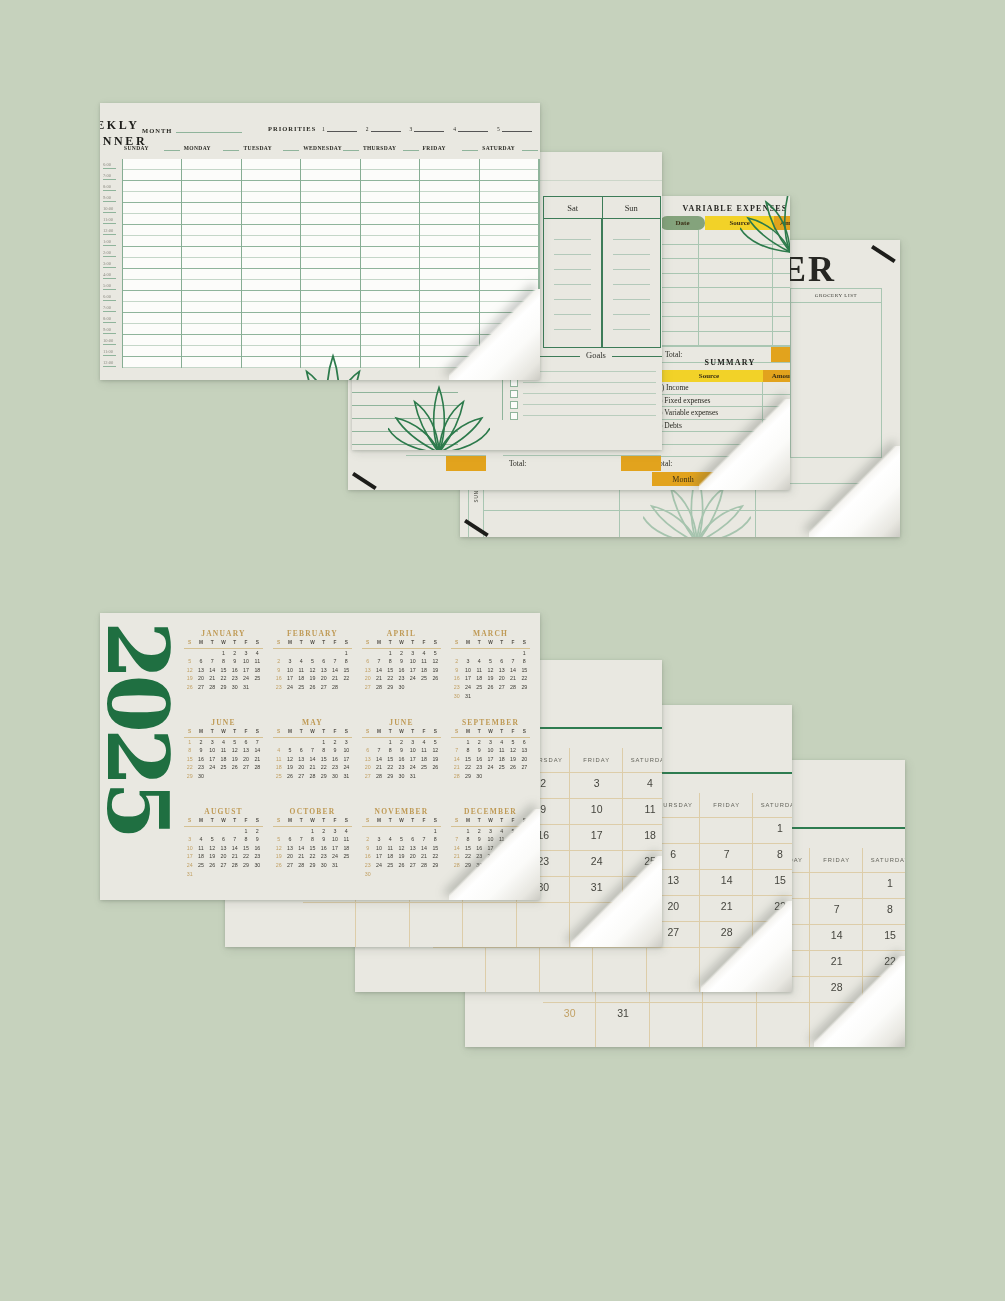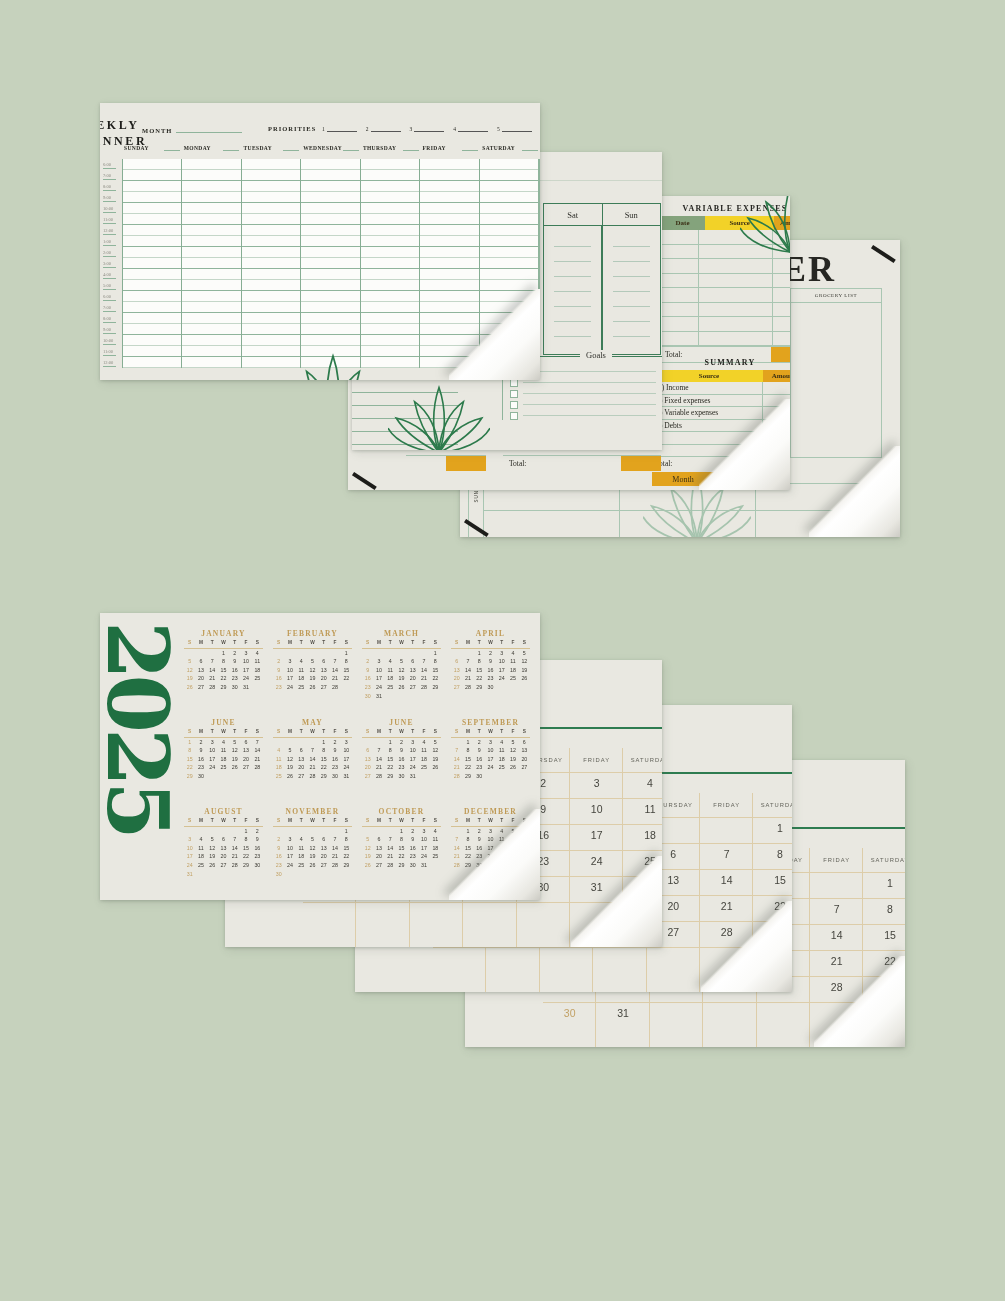--- a/index.html
+++ b/index.html
@@ -52,21 +52,21 @@
   .wp-dayline{flex:1;max-width:16px;border-bottom:1px solid var(--green-line);height:5px;margin-left:auto;}
   .wp-grid{position:absolute;left:0;right:0;top:56px;height:209px;display:flex;}
   .wp-times{width:22px;}
   .wp-time{height:11px;font:4.5px "Liberation Serif",serif;color:#8a8a80;padding:3px 0 0 3px;box-sizing:border-box;}
   .wp-time::after{content:"";display:block;width:13px;border-bottom:1px solid var(--green-line);margin-top:1px;}
   .wp-cols{flex:1;display:flex;background:var(--paper-white);border-right:2px solid var(--green-line);
     background-image:repeating-linear-gradient(to bottom,transparent 0 10px,var(--green-soft) 10px 11px,transparent 11px 21px,var(--green-line) 21px 22px);}
   .wp-col{flex:1;border-left:1px solid #86ad93;}
   
   .t2-topline{position:absolute;left:0;right:0;top:28px;border-top:1px solid #ccd6c9;}
-  .satsun{position:absolute;left:191px;top:51px;width:116px;height:150px;
+  .satsun{position:absolute;left:191px;top:44px;width:116px;height:150px;
     border:1.5px solid var(--green-border);display:flex;flex-direction:column;}
   .satsun-head{display:flex;height:21px;border-bottom:1.5px solid var(--green-border);}
   .satsun-head div{flex:1;font:8.5px "Liberation Serif",serif;color:#2f2f2a;display:flex;align-items:center;justify-content:center;}
   .satsun-cells{flex:1;display:flex;}
   .satsun-cell{flex:1;margin:6px 0 8px;}
   .satsun-cell .fill{height:100%;margin:0 10px;
     background-image:repeating-linear-gradient(to bottom,transparent 0 14px,#b3c9ba 14px 15px);}
   .satsun-div{width:1.5px;background:var(--green-border);}
   .goals-rule{position:absolute;left:0;right:0;top:204px;border-top:1px solid var(--green-border);}
   .goals-label{position:absolute;left:228px;top:198px;background:var(--paper);padding:0 6px;
@@ -77,21 +77,21 @@
   .goal-box{width:6px;height:6px;border:1px solid var(--green-line);background:var(--paper-white);margin-right:5px;}
   .goal-line{flex:1;border-bottom:1px solid #b9cdbd;height:0;}
   .t2-lines{position:absolute;left:0;top:228px;width:106px;}
   .t2-line{height:12px;border-bottom:1px solid var(--green-line);}
   
   .ve{position:absolute;left:312px;top:8px;width:150px;}
   .ve-title,.sum-title{font:bold 8px "Liberation Serif",serif;letter-spacing:1.2px;color:#23231f;
     text-align:center;height:12px;}
   .ve-head,.sum-head{display:flex;height:14px;}
   .hc{font:bold 7px "Liberation Serif",serif;color:#3a2f14;display:flex;align-items:center;justify-content:center;box-sizing:border-box;}
-  .ve-head .c1{width:48px;background:var(--cell-green);}
+  .ve-head .c1{width:48px;background:var(--cell-green);border-radius:7px;}
   .ve-head .c2{width:74px;background:var(--yellow);}
   .ve-head .c3{width:38px;background:var(--orange);}
   .ve-row{display:flex;height:13.5px;border-bottom:1px solid var(--teal);}
   .ve-row div{box-sizing:border-box;}
   .ve-row .c1{width:38px;}
   .ve-row .c2{width:74px;border-left:1px solid var(--teal);}
   .ve-row .c3{width:38px;border-left:1px solid var(--teal);}
   .ve-total{display:flex;height:15px;border:1px solid var(--teal);align-items:center;}
   .ve-total .lbl{font:7.5px "Liberation Serif",serif;color:var(--ink);padding-left:4px;flex:1;}
   .ve-total .cell{width:38px;height:100%;background:var(--orange);}
@@ -782,20 +782,77 @@
           <span class="sun">23</span>
           <span>24</span>
           <span>25</span>
           <span>26</span>
           <span>27</span>
           <span>28</span>
           <span></span>
         </div>
       </div>
       <div class="mini">
+        <div class="mini-title">APRIL</div>
+        <div class="mini-row mini-head">
+          <span class="sun">S</span>
+          <span>M</span>
+          <span>T</span>
+          <span>W</span>
+          <span>T</span>
+          <span>F</span>
+          <span>S</span>
+        </div>
+        <div class="mini-row">
+          <span class="sun"></span>
+          <span></span>
+          <span>1</span>
+          <span>2</span>
+          <span>3</span>
+          <span>4</span>
+          <span>5</span>
+        </div>
+        <div class="mini-row">
+          <span class="sun">6</span>
+          <span>7</span>
+          <span>8</span>
+          <span>9</span>
+          <span>10</span>
+          <span>11</span>
+          <span>12</span>
+        </div>
+        <div class="mini-row">
+          <span class="sun">13</span>
+          <span>14</span>
+          <span>15</span>
+          <span>16</span>
+          <span>17</span>
+          <span>18</span>
+          <span>19</span>
+        </div>
+        <div class="mini-row">
+          <span class="sun">20</span>
+          <span>21</span>
+          <span>22</span>
+          <span>23</span>
+          <span>24</span>
+          <span>25</span>
+          <span>26</span>
+        </div>
+        <div class="mini-row">
+          <span class="sun">27</span>
+          <span>28</span>
+          <span>29</span>
+          <span>30</span>
+          <span></span>
+          <span></span>
+          <span></span>
+        </div>
+      </div>
+      <div class="mini">
         <div class="mini-title">MARCH</div>
         <div class="mini-row mini-head">
           <span class="sun">S</span>
           <span>M</span>
           <span>T</span>
           <span>W</span>
           <span>T</span>
           <span>F</span>
           <span>S</span>
         </div>
@@ -848,21 +905,135 @@
           <span class="sun">30</span>
           <span>31</span>
           <span></span>
           <span></span>
           <span></span>
           <span></span>
           <span></span>
         </div>
       </div>
       <div class="mini">
-        <div class="mini-title">APRIL</div>
+        <div class="mini-title">JUNE</div>
+        <div class="mini-row mini-head">
+          <span class="sun">S</span>
+          <span>M</span>
+          <span>T</span>
+          <span>W</span>
+          <span>T</span>
+          <span>F</span>
+          <span>S</span>
+        </div>
+        <div class="mini-row">
+          <span class="sun">1</span>
+          <span>2</span>
+          <span>3</span>
+          <span>4</span>
+          <span>5</span>
+          <span>6</span>
+          <span>7</span>
+        </div>
+        <div class="mini-row">
+          <span class="sun">8</span>
+          <span>9</span>
+          <span>10</span>
+          <span>11</span>
+          <span>12</span>
+          <span>13</span>
+          <span>14</span>
+        </div>
+        <div class="mini-row">
+          <span class="sun">15</span>
+          <span>16</span>
+          <span>17</span>
+          <span>18</span>
+          <span>19</span>
+          <span>20</span>
+          <span>21</span>
+        </div>
+        <div class="mini-row">
+          <span class="sun">22</span>
+          <span>23</span>
+          <span>24</span>
+          <span>25</span>
+          <span>26</span>
+          <span>27</span>
+          <span>28</span>
+        </div>
+        <div class="mini-row">
+          <span class="sun">29</span>
+          <span>30</span>
+          <span></span>
+          <span></span>
+          <span></span>
+          <span></span>
+          <span></span>
+        </div>
+      </div>
+      <div class="mini">
+        <div class="mini-title">MAY</div>
+        <div class="mini-row mini-head">
+          <span class="sun">S</span>
+          <span>M</span>
+          <span>T</span>
+          <span>W</span>
+          <span>T</span>
+          <span>F</span>
+          <span>S</span>
+        </div>
+        <div class="mini-row">
+          <span class="sun"></span>
+          <span></span>
+          <span></span>
+          <span></span>
+          <span>1</span>
+          <span>2</span>
+          <span>3</span>
+        </div>
+        <div class="mini-row">
+          <span class="sun">4</span>
+          <span>5</span>
+          <span>6</span>
+          <span>7</span>
+          <span>8</span>
+          <span>9</span>
+          <span>10</span>
+        </div>
+        <div class="mini-row">
+          <span class="sun">11</span>
+          <span>12</span>
+          <span>13</span>
+          <span>14</span>
+          <span>15</span>
+          <span>16</span>
+          <span>17</span>
+        </div>
+        <div class="mini-row">
+          <span class="sun">18</span>
+          <span>19</span>
+          <span>20</span>
+          <span>21</span>
+          <span>22</span>
+          <span>23</span>
+          <span>24</span>
+        </div>
+        <div class="mini-row">
+          <span class="sun">25</span>
+          <span>26</span>
+          <span>27</span>
+          <span>28</span>
+          <span>29</span>
+          <span>30</span>
+          <span>31</span>
+        </div>
+      </div>
+      <div class="mini">
+        <div class="mini-title">JUNE</div>
         <div class="mini-row mini-head">
           <span class="sun">S</span>
           <span>M</span>
           <span>T</span>
           <span>W</span>
           <span>T</span>
           <span>F</span>
           <span>S</span>
         </div>
         <div class="mini-row">
@@ -899,191 +1070,20 @@
           <span>23</span>
           <span>24</span>
           <span>25</span>
           <span>26</span>
         </div>
         <div class="mini-row">
           <span class="sun">27</span>
           <span>28</span>
           <span>29</span>
           <span>30</span>
-          <span></span>
-          <span></span>
-          <span></span>
-        </div>
-      </div>
-      <div class="mini">
-        <div class="mini-title">JUNE</div>
-        <div class="mini-row mini-head">
-          <span class="sun">S</span>
-          <span>M</span>
-          <span>T</span>
-          <span>W</span>
-          <span>T</span>
-          <span>F</span>
-          <span>S</span>
-        </div>
-        <div class="mini-row">
-          <span class="sun">1</span>
-          <span>2</span>
-          <span>3</span>
-          <span>4</span>
-          <span>5</span>
-          <span>6</span>
-          <span>7</span>
-        </div>
-        <div class="mini-row">
-          <span class="sun">8</span>
-          <span>9</span>
-          <span>10</span>
-          <span>11</span>
-          <span>12</span>
-          <span>13</span>
-          <span>14</span>
-        </div>
-        <div class="mini-row">
-          <span class="sun">15</span>
-          <span>16</span>
-          <span>17</span>
-          <span>18</span>
-          <span>19</span>
-          <span>20</span>
-          <span>21</span>
-        </div>
-        <div class="mini-row">
-          <span class="sun">22</span>
-          <span>23</span>
-          <span>24</span>
-          <span>25</span>
-          <span>26</span>
-          <span>27</span>
-          <span>28</span>
-        </div>
-        <div class="mini-row">
-          <span class="sun">29</span>
-          <span>30</span>
-          <span></span>
-          <span></span>
-          <span></span>
-          <span></span>
-          <span></span>
-        </div>
-      </div>
-      <div class="mini">
-        <div class="mini-title">MAY</div>
-        <div class="mini-row mini-head">
-          <span class="sun">S</span>
-          <span>M</span>
-          <span>T</span>
-          <span>W</span>
-          <span>T</span>
-          <span>F</span>
-          <span>S</span>
-        </div>
-        <div class="mini-row">
-          <span class="sun"></span>
-          <span></span>
-          <span></span>
-          <span></span>
-          <span>1</span>
-          <span>2</span>
-          <span>3</span>
-        </div>
-        <div class="mini-row">
-          <span class="sun">4</span>
-          <span>5</span>
-          <span>6</span>
-          <span>7</span>
-          <span>8</span>
-          <span>9</span>
-          <span>10</span>
-        </div>
-        <div class="mini-row">
-          <span class="sun">11</span>
-          <span>12</span>
-          <span>13</span>
-          <span>14</span>
-          <span>15</span>
-          <span>16</span>
-          <span>17</span>
-        </div>
-        <div class="mini-row">
-          <span class="sun">18</span>
-          <span>19</span>
-          <span>20</span>
-          <span>21</span>
-          <span>22</span>
-          <span>23</span>
-          <span>24</span>
-        </div>
-        <div class="mini-row">
-          <span class="sun">25</span>
-          <span>26</span>
-          <span>27</span>
-          <span>28</span>
-          <span>29</span>
-          <span>30</span>
-          <span>31</span>
-        </div>
-      </div>
-      <div class="mini">
-        <div class="mini-title">JUNE</div>
-        <div class="mini-row mini-head">
-          <span class="sun">S</span>
-          <span>M</span>
-          <span>T</span>
-          <span>W</span>
-          <span>T</span>
-          <span>F</span>
-          <span>S</span>
-        </div>
-        <div class="mini-row">
-          <span class="sun"></span>
-          <span></span>
-          <span>1</span>
-          <span>2</span>
-          <span>3</span>
-          <span>4</span>
-          <span>5</span>
-        </div>
-        <div class="mini-row">
-          <span class="sun">6</span>
-          <span>7</span>
-          <span>8</span>
-          <span>9</span>
-          <span>10</span>
-          <span>11</span>
-          <span>12</span>
-        </div>
-        <div class="mini-row">
-          <span class="sun">13</span>
-          <span>14</span>
-          <span>15</span>
-          <span>16</span>
-          <span>17</span>
-          <span>18</span>
-          <span>19</span>
-        </div>
-        <div class="mini-row">
-          <span class="sun">20</span>
-          <span>21</span>
-          <span>22</span>
-          <span>23</span>
-          <span>24</span>
-          <span>25</span>
-          <span>26</span>
-        </div>
-        <div class="mini-row">
-          <span class="sun">27</span>
-          <span>28</span>
-          <span>29</span>
-          <span>30</span>
           <span>31</span>
           <span></span>
           <span></span>
         </div>
       </div>
       <div class="mini">
         <div class="mini-title">SEPTEMBER</div>
         <div class="mini-row mini-head">
           <span class="sun">S</span>
           <span>M</span>
@@ -1199,20 +1199,77 @@
           <span class="sun">31</span>
           <span></span>
           <span></span>
           <span></span>
           <span></span>
           <span></span>
           <span></span>
         </div>
       </div>
       <div class="mini">
+        <div class="mini-title">OCTOBER</div>
+        <div class="mini-row mini-head">
+          <span class="sun">S</span>
+          <span>M</span>
+          <span>T</span>
+          <span>W</span>
+          <span>T</span>
+          <span>F</span>
+          <span>S</span>
+        </div>
+        <div class="mini-row">
+          <span class="sun"></span>
+          <span></span>
+          <span></span>
+          <span>1</span>
+          <span>2</span>
+          <span>3</span>
+          <span>4</span>
+        </div>
+        <div class="mini-row">
+          <span class="sun">5</span>
+          <span>6</span>
+          <span>7</span>
+          <span>8</span>
+          <span>9</span>
+          <span>10</span>
+          <span>11</span>
+        </div>
+        <div class="mini-row">
+          <span class="sun">12</span>
+          <span>13</span>
+          <span>14</span>
+          <span>15</span>
+          <span>16</span>
+          <span>17</span>
+          <span>18</span>
+        </div>
+        <div class="mini-row">
+          <span class="sun">19</span>
+          <span>20</span>
+          <span>21</span>
+          <span>22</span>
+          <span>23</span>
+          <span>24</span>
+          <span>25</span>
+        </div>
+        <div class="mini-row">
+          <span class="sun">26</span>
+          <span>27</span>
+          <span>28</span>
+          <span>29</span>
+          <span>30</span>
+          <span>31</span>
+          <span></span>
+        </div>
+      </div>
+      <div class="mini">
         <div class="mini-title">NOVEMBER</div>
         <div class="mini-row mini-head">
           <span class="sun">S</span>
           <span>M</span>
           <span>T</span>
           <span>W</span>
           <span>T</span>
           <span>F</span>
           <span>S</span>
         </div>
@@ -1265,77 +1322,20 @@
           <span class="sun">30</span>
           <span></span>
           <span></span>
           <span></span>
           <span></span>
           <span></span>
           <span></span>
         </div>
       </div>
       <div class="mini">
-        <div class="mini-title">OCTOBER</div>
-        <div class="mini-row mini-head">
-          <span class="sun">S</span>
-          <span>M</span>
-          <span>T</span>
-          <span>W</span>
-          <span>T</span>
-          <span>F</span>
-          <span>S</span>
-        </div>
-        <div class="mini-row">
-          <span class="sun"></span>
-          <span></span>
-          <span></span>
-          <span>1</span>
-          <span>2</span>
-          <span>3</span>
-          <span>4</span>
-        </div>
-        <div class="mini-row">
-          <span class="sun">5</span>
-          <span>6</span>
-          <span>7</span>
-          <span>8</span>
-          <span>9</span>
-          <span>10</span>
-          <span>11</span>
-        </div>
-        <div class="mini-row">
-          <span class="sun">12</span>
-          <span>13</span>
-          <span>14</span>
-          <span>15</span>
-          <span>16</span>
-          <span>17</span>
-          <span>18</span>
-        </div>
-        <div class="mini-row">
-          <span class="sun">19</span>
-          <span>20</span>
-          <span>21</span>
-          <span>22</span>
-          <span>23</span>
-          <span>24</span>
-          <span>25</span>
-        </div>
-        <div class="mini-row">
-          <span class="sun">26</span>
-          <span>27</span>
-          <span>28</span>
-          <span>29</span>
-          <span>30</span>
-          <span>31</span>
-          <span></span>
-        </div>
-      </div>
-      <div class="mini">
         <div class="mini-title">DECEMBER</div>
         <div class="mini-row mini-head">
           <span class="sun">S</span>
           <span>M</span>
           <span>T</span>
           <span>W</span>
           <span>T</span>
           <span>F</span>
           <span>S</span>
         </div>

